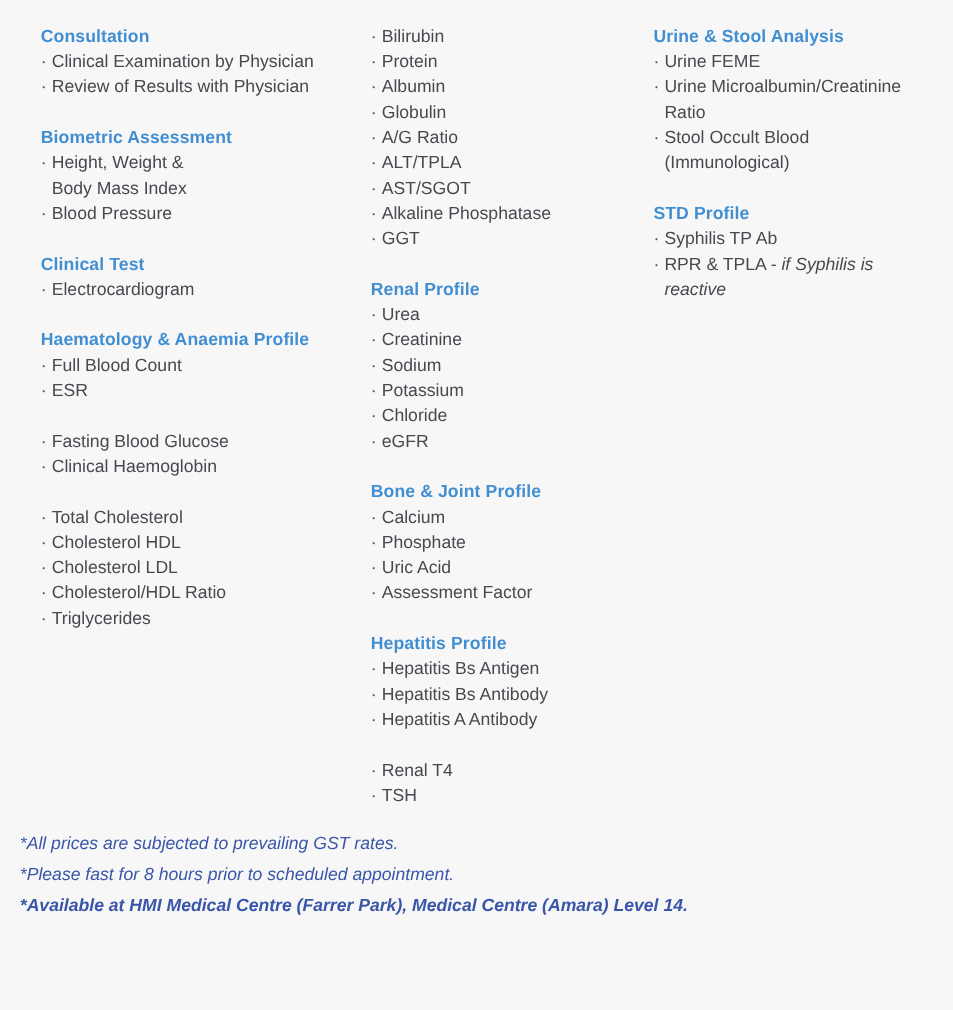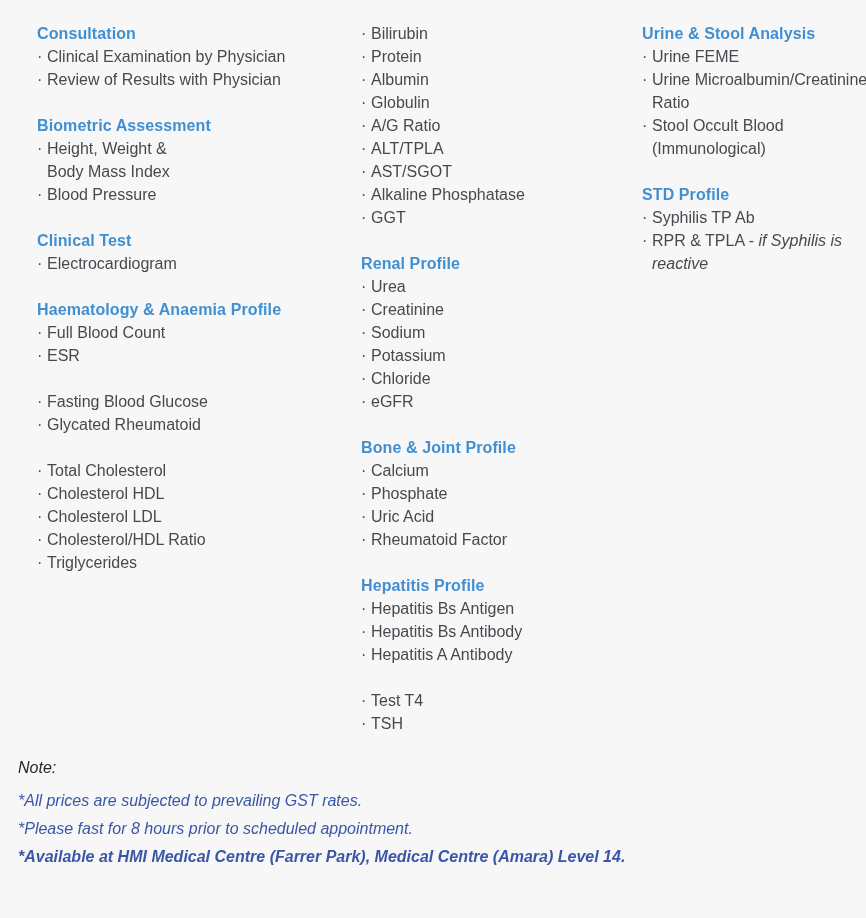--- a/index.html
+++ b/index.html
@@ -7,21 +7,20 @@
     width: 866px; height: 918px;
     background: #f7f7f8;
     font-family: "Liberation Sans", sans-serif;
     color: #46494e;
     overflow: hidden;
   }
   .columns {
     display: flex;
     box-sizing: border-box;
     padding: 22px 0 0 37px;
-    gap: 24px;
   }
   .col-1 { width: 300px; flex: none; }
   .col-2 { width: 257px; flex: none; }
   .col-3 { width: 260px; flex: none; }
   section { margin: 0 0 23px 0; }
   .sec-title {
     margin: 0;
     font-size: 16px;
     font-weight: bold;
     line-height: 23px;
@@ -103,21 +102,21 @@
       </div>
     </section>
 
     <section>
       <div class="item">
         <span class="bullet">·</span>
         <span class="txt">Fasting Blood Glucose</span>
       </div>
       <div class="item">
         <span class="bullet">·</span>
-        <span class="txt">Glycated Rheumatoid</span>
+        <span class="txt">Clinical Haemoglobin</span>
       </div>
     </section>
 
     <section>
       <div class="item">
         <span class="bullet">·</span>
         <span class="txt">Total Cholesterol</span>
       </div>
       <div class="item">
         <span class="bullet">·</span>
@@ -215,21 +214,21 @@
       <div class="item">
         <span class="bullet">·</span>
         <span class="txt">Phosphate</span>
       </div>
       <div class="item">
         <span class="bullet">·</span>
         <span class="txt">Uric Acid</span>
       </div>
       <div class="item">
         <span class="bullet">·</span>
-        <span class="txt">Rheumatoid Factor</span>
+        <span class="txt">Assessment Factor</span>
       </div>
     </section>
 
     <section>
       <h3 class="sec-title">Hepatitis Profile</h3>
       <div class="item">
         <span class="bullet">·</span>
         <span class="txt">Hepatitis Bs Antigen</span>
       </div>
       <div class="item">
@@ -238,21 +237,21 @@
       </div>
       <div class="item">
         <span class="bullet">·</span>
         <span class="txt">Hepatitis A Antibody</span>
       </div>
     </section>
 
     <section>
       <div class="item">
         <span class="bullet">·</span>
-        <span class="txt">Test T4</span>
+        <span class="txt">Renal T4</span>
       </div>
       <div class="item">
         <span class="bullet">·</span>
         <span class="txt">TSH</span>
       </div>
     </section>
   </div>
 
   <div class="col-3">
     <section>
@@ -280,17 +279,16 @@
       <div class="item">
         <span class="bullet">·</span>
         <span class="txt"><span>RPR &amp; TPLA - </span><span class="italic">if Syphilis is reactive</span></span>
       </div>
     </section>
   </div>
 
 </div>
 
 <div class="notes">
-  <div class="note-title">Note:</div>
   <div class="note-line">*All prices are subjected to prevailing GST rates.</div>
   <div class="note-line">*Please fast for 8 hours prior to scheduled appointment.</div>
   <div class="note-line bold">*Available at HMI Medical Centre (Farrer Park), Medical Centre (Amara) Level 14.</div>
 </div>
 
 </body></html>

